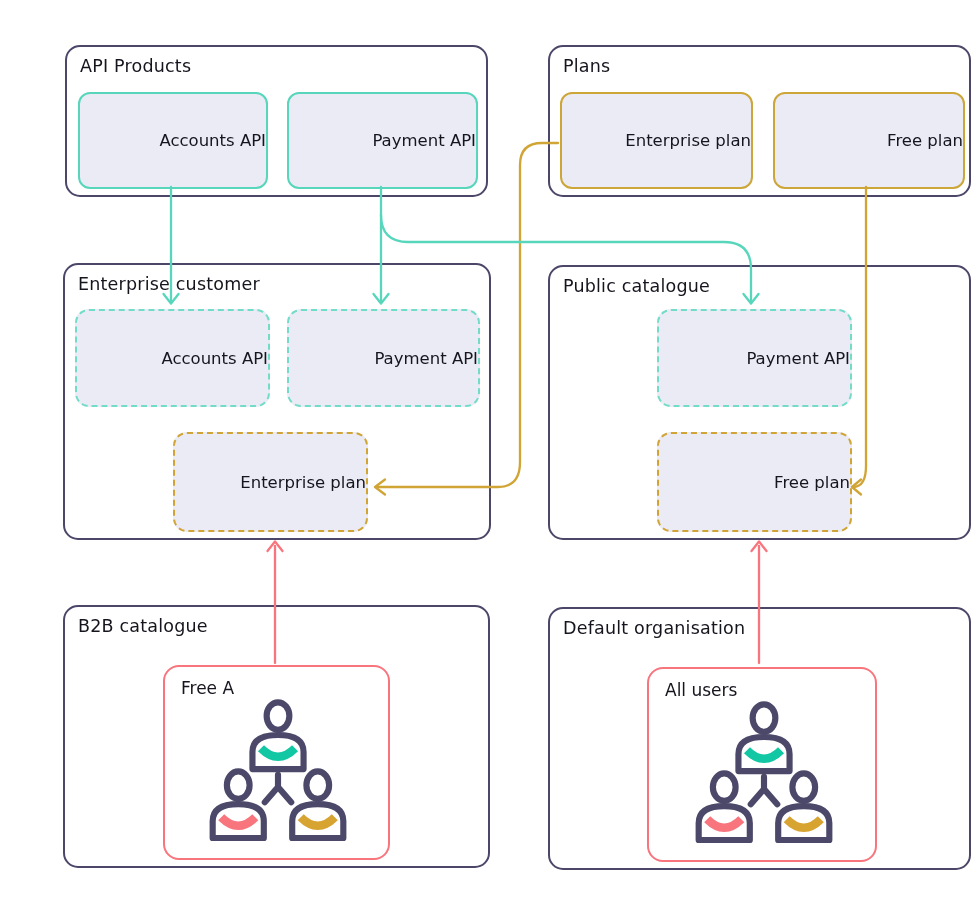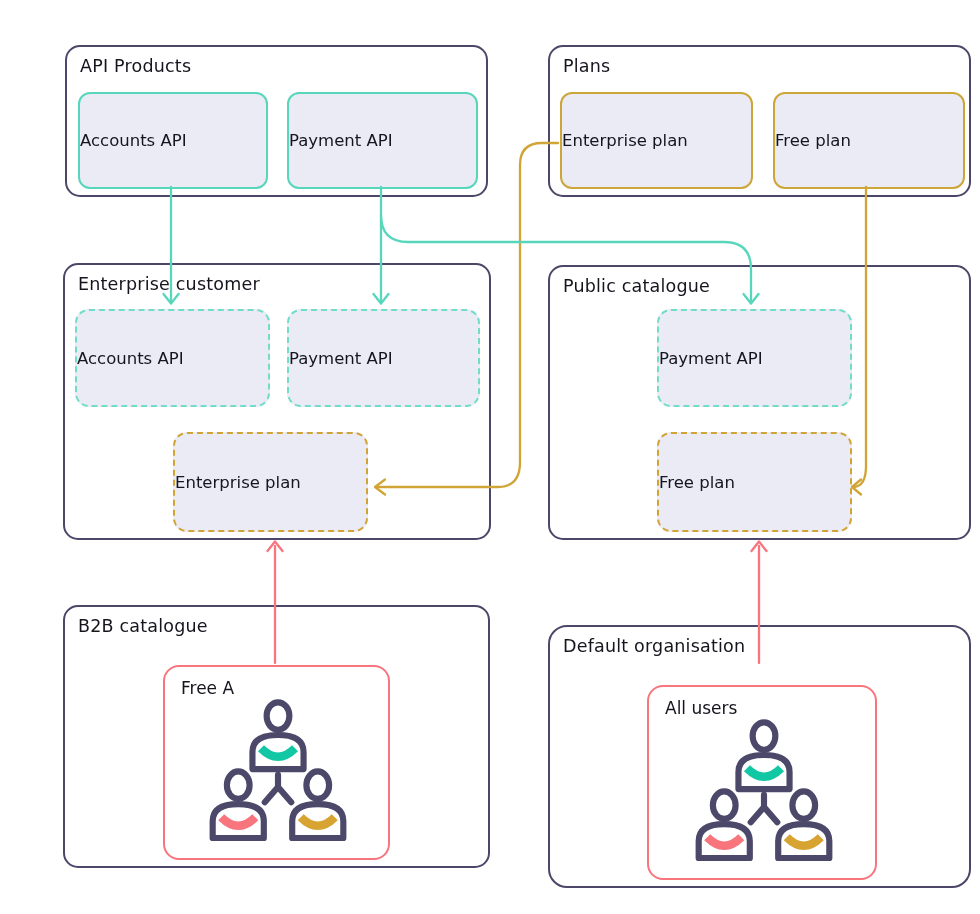--- a/index.html
+++ b/index.html
@@ -2,21 +2,21 @@
 <html><head>
 <meta charset="utf-8">
 <style>
   html,body{margin:0;padding:0;background:#ffffff;}
   body{font-family:"DejaVu Sans","Liberation Sans",sans-serif;color:#15151e;}
   .canvas{position:relative;width:980px;height:900px;background:#ffffff;overflow:hidden;margin-left:28px;}
 
   .section{position:absolute;border:2.5px solid #4c4769;border-radius:15px;background:#ffffff;box-sizing:border-box;}
   .section-title{position:absolute;left:13px;top:9px;font-size:17.5px;font-weight:500;letter-spacing:.2px;white-space:nowrap;}
 
-  .item{position:absolute;box-sizing:border-box;background:#ebebf6;display:flex;align-items:center;justify-content:flex-start;}
+  .item{position:absolute;box-sizing:border-box;background:#ebebf6;display:flex;align-items:center;justify-content:flex-end;}
   .item-label{font-size:16.5px;font-weight:500;white-space:nowrap;}
 
   .solid-teal{border:2.5px solid #57d6bc;border-radius:12px;}
   .solid-gold{border:2.5px solid #cda63a;border-radius:12px;}
   .dash-teal{border:2.5px dashed #72dcc8;border-radius:14px;}
   .dash-gold{border:2.5px dashed #d1a436;border-radius:14px;}
 
   .team-box{position:absolute;box-sizing:border-box;background:#ffffff;border:2.5px solid #f8757e;border-radius:16px;}
   .team-title{position:absolute;left:16px;top:11px;font-size:17px;font-weight:500;white-space:nowrap;}
   .team-icon{position:absolute;top:32px;}
@@ -90,21 +90,21 @@
   <div class="section" style="left:35px;top:605px;width:427px;height:263px;">
     <div class="section-title">B2B catalogue</div>
     <div class="team-box" style="left:98px;top:58px;width:227px;height:195px;">
       <div class="team-title">Free A</div>
       <svg class="team-icon" style="left:42px;" width="142" height="142" viewBox="0 0 150 150">
         <use href="#team-def"></use>
       </svg>
     </div>
   </div>
 
-  <div class="section" style="left:520px;top:625px;width:423px;height:263px;border-radius:19px;">
+  <div class="section" style="left:520px;top:607px;width:423px;height:263px;">
     <div class="section-title">Default organisation</div>
     <div class="team-box" style="left:97px;top:58px;width:230px;height:195px;">
       <div class="team-title">All users</div>
       <svg class="team-icon" style="left:44px;" width="142" height="142" viewBox="0 0 150 150">
         <use href="#team-def"></use>
       </svg>
     </div>
   </div>
 
   <svg id="arrow-overlay" viewBox="0 0 980 914">

